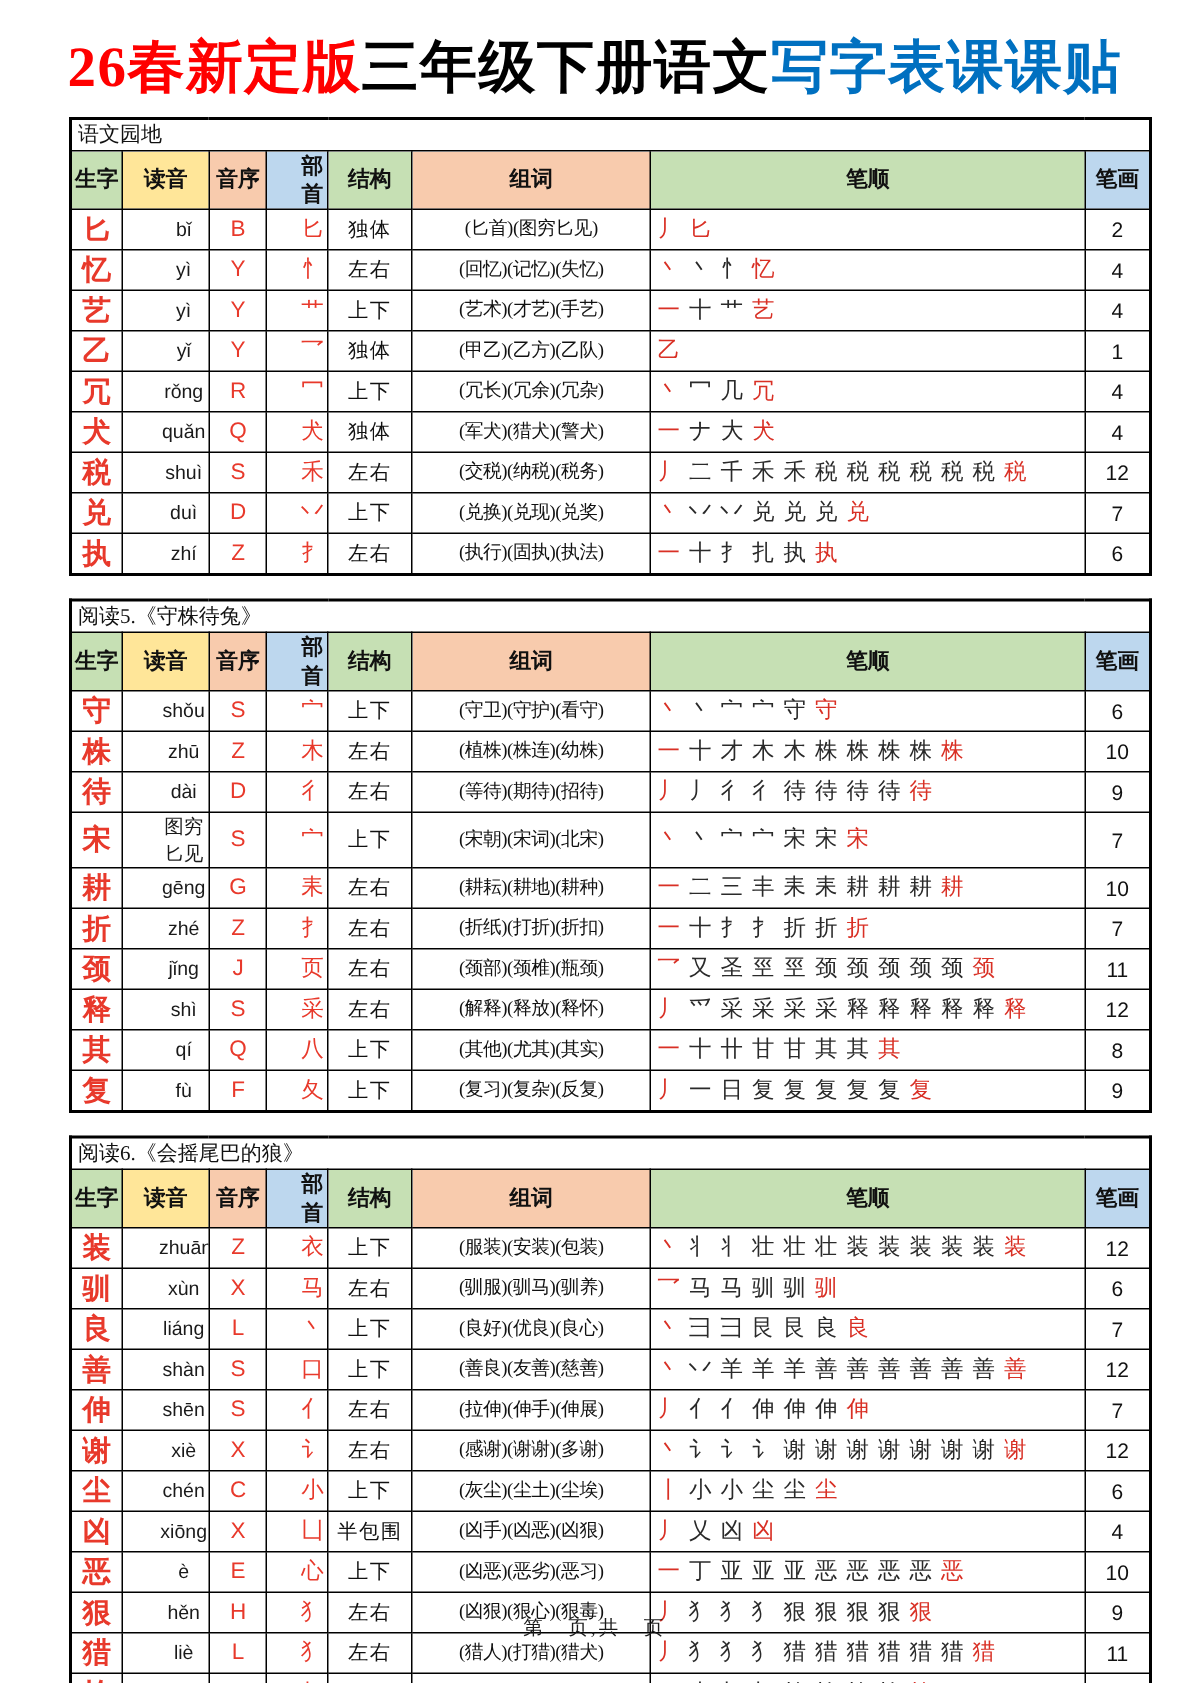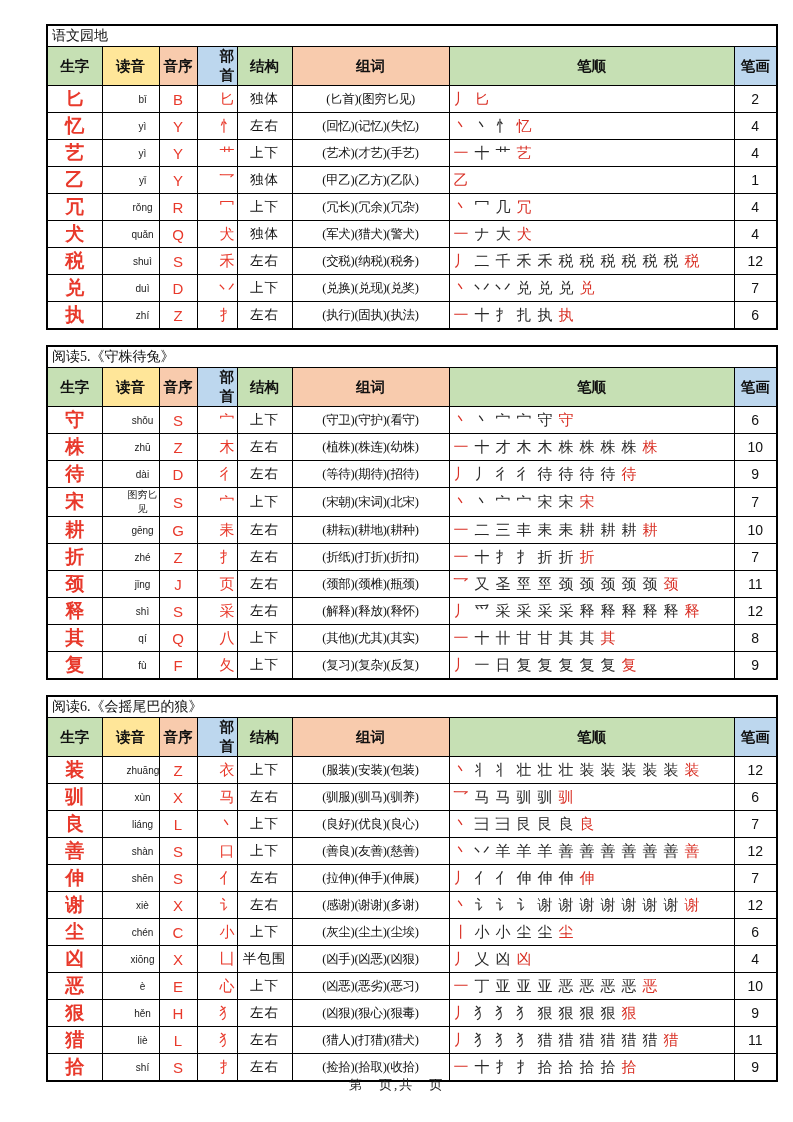--- a/index.html
+++ b/index.html
@@ -32,21 +32,21 @@
   #tables-root { margin-left:46px; width:722px; }
   table.vocab {
     border-collapse:collapse;
     table-layout:fixed;
     width:722px;
     margin-bottom:15px;
     border:2px solid #000;
   }
   table.vocab td, table.vocab th { border:1.4px solid #000; overflow:hidden; }
 
-  .col-char      { width:55px;  }
+  .col-char      { width:34px;  }
   .col-pinyin    { width:57px;  }
   .col-initial   { width:38px;  }
   .col-radical   { width:40px;padding-left:20px;  }
   .col-structure { width:55px;  }
   .col-words     { width:157px; }
   .col-stroke_order { width:285px; }
   .col-strokes   { width:43px;  }
 
   td.section {
     height:21px;
@@ -66,21 +66,21 @@
   }
   tr.data-row td { height:25px; text-align:center; vertical-align:middle; }
 
   td.cell.col-char {
     color:#e8392b;
     font-size:19px;
     font-weight:600;
   }
   td.cell.col-pinyin {
     font-family:"Liberation Sans", sans-serif;
-    font-size:10px;
+    font-size:13px;
     color:#1a1a1a;
     padding-left:24px;
   }
   td.cell.col-initial {
     color:#e8392b;
     font-family:"Liberation Sans", sans-serif;
     font-size:15px;
   }
   td.cell.col-radical {
     color:#e8392b;
@@ -115,20 +115,21 @@
     font-size:13px;
     color:#1a1a1a;
     letter-spacing:2px;
   }
 </style>
 </head>
 <body>
 
 <div class="page">
 
+  <h1 class="title"><span class="t-red">26春新定版</span><span class="t-black">三年级下册语文</span><span class="t-blue">写字表课课贴</span></h1>
 
   <div id="tables-root">
   <table class="vocab">
     <colgroup>
       <col class="col-char">
           <col class="col-pinyin">
           <col class="col-initial">
           <col class="col-radical">
       <col class="col-structure">
           <col class="col-words">

